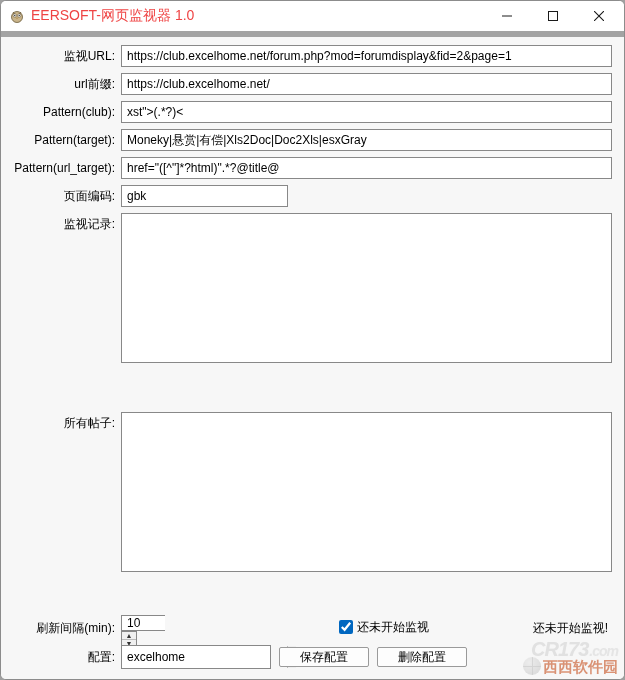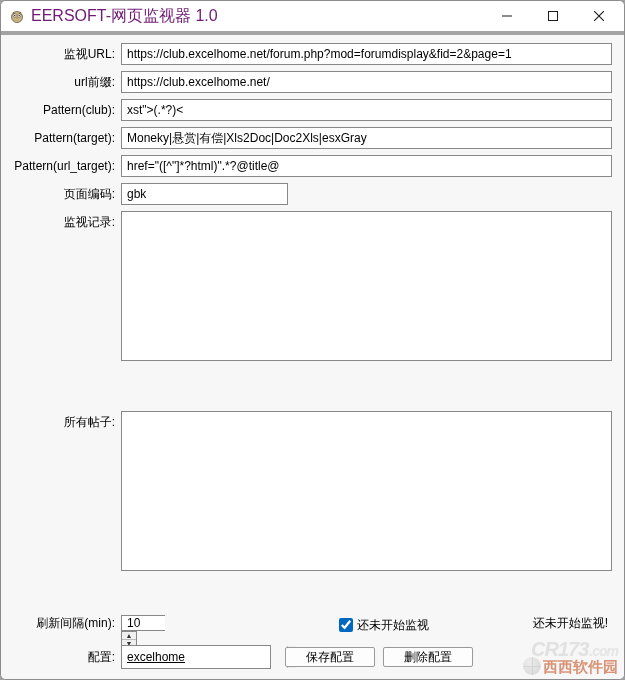--- a/index.html
+++ b/index.html
@@ -35,36 +35,36 @@
     background: #ffffff;
     user-select: none;
   }
   .titlebar .app-icon {
     width: 16px; height: 16px;
     margin-right: 6px;
     flex-shrink: 0;
   }
   .titlebar .title-text {
     flex: 0 0 auto;
-    font-size: 16px;
-    color: #701a75;
+    font-size: 14px;
+    color: #ef4444;
   }
   .titlebar .spacer { flex: 1; }
   .win-btns { display: flex; height: 100%; }
   .win-btn {
     width: 46px; height: 30px;
     display: flex; align-items: center; justify-content: center;
     color: #1a1a1a;
   }
   .win-btn svg { width: 10px; height: 10px; }
 
   .client {
     flex: 1;
     background: #f7f7f7;
-    border-top: 4px solid #a3a3a3;
+    border-top: 6px solid #a3a3a3;
     padding: 8px 12px 10px 10px;
     display: flex;
     flex-direction: column;
   }
 
   .form-row {
     display: flex;
     align-items: center;
     margin-bottom: 6px;
   }
@@ -104,21 +104,21 @@
     font-size: 12px;
     font-family: inherit;
     resize: none;
     outline: none;
   }
   .ta.records { height: 150px; }
   .ta.posts   { height: 160px; }
 
   .bottom-row1 {
     display: flex;
-    align-items: flex-start;
+    align-items: flex-end;
     margin-top: 4px;
     margin-bottom: 8px;
   }
   .bottom-row1 label.fld2 {
     width: 110px;
     text-align: right;
     padding-right: 6px;
     font-size: 12px;
   }
   .spin-wrap {
@@ -181,22 +181,21 @@
     padding-right: 6px;
     font-size: 12px;
   }
   .combo-wrap {
     display: flex;
     align-items: stretch;
     height: 24px;
     border: 1px solid #888;
     background: #fff;
     width: 150px;
-    margin-right: 14px;
-    text-decoration: underline;
+    margin-right: 8px;
   }
   .combo-input {
     flex: 1;
     border: none;
     padding: 0 5px;
     font-size: 12px;
     outline: none;
     background: transparent;
   }
   .combo-btn {

